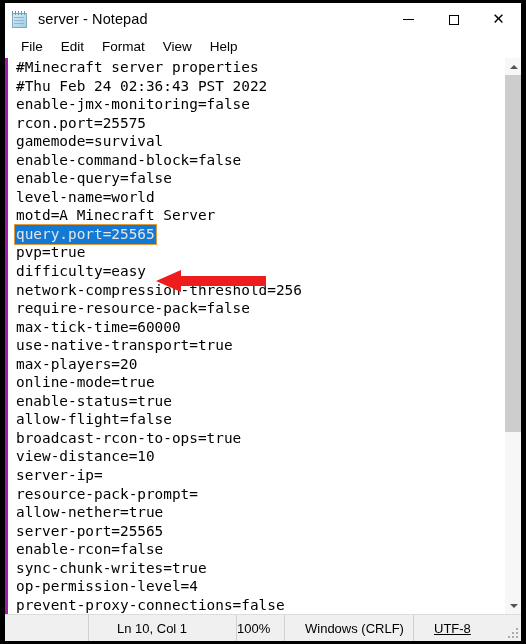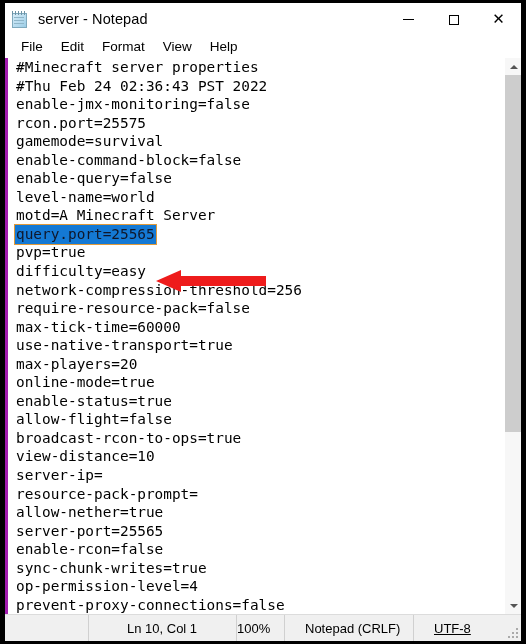--- a/index.html
+++ b/index.html
@@ -173,21 +173,21 @@
     color: #000000;
     white-space: pre;
   }
   .code-line {
     height: 18.55px;
     white-space: pre;
     display: block;
   }
   .code-line .sel {
     background: #1479d4;
-    color: #0f172a;
+    color: #e5e5e5;
     outline: 1px solid #e09a3a;
     padding: 1px 1px 2px 1px;
     margin: -1px -1px -2px -1px;
   }
 
   
   #annotation-arrow {
     position: absolute;
     left: 147px;
     top: 211px;
@@ -265,21 +265,21 @@
     color: #000000;
     border-left: 1px solid #d0d0d0;
     box-sizing: border-box;
     white-space: nowrap;
   }
   #sb-spacer {
     width: 83px;
     height: 27px;
     flex: none;
   }
-  #sb-lncol  { width: 148px; padding-left: 38px; }
+  #sb-lncol  { width: 148px; padding-left: 28px; }
   #sb-zoom   { width: 48px;  }
   #sb-eol    { width: 129px; padding-left: 20px; }
   #sb-enc    { width: 90px;  padding-left: 20px; text-decoration: underline; }
   #resize-grip {
     position: absolute;
     right: 3px;
     bottom: 3px;
     width: 11px;
     height: 11px;
   }
@@ -341,21 +341,21 @@
       </div>
       <div class="sb-arrow down">
         <span class="chev"></span>
       </div>
     </div>
 
     <div id="statusbar">
       <div id="sb-spacer"></div>
       <div class="sb-cell" id="sb-lncol">Ln 10, Col 1</div>
       <div class="sb-cell" id="sb-zoom">100%</div>
-      <div class="sb-cell" id="sb-eol">Notepad (CRLF)</div>
+      <div class="sb-cell" id="sb-eol">Windows (CRLF)</div>
       <div class="sb-cell" id="sb-enc">UTF-8</div>
       <div id="resize-grip">
         <span class="grip-dot" style="right:0px;bottom:0px;"></span>
         <span class="grip-dot" style="right:4px;bottom:0px;"></span>
         <span class="grip-dot" style="right:8px;bottom:0px;"></span>
         <span class="grip-dot" style="right:0px;bottom:4px;"></span>
         <span class="grip-dot" style="right:4px;bottom:4px;"></span>
         <span class="grip-dot" style="right:0px;bottom:8px;"></span>
       </div>
     </div>

